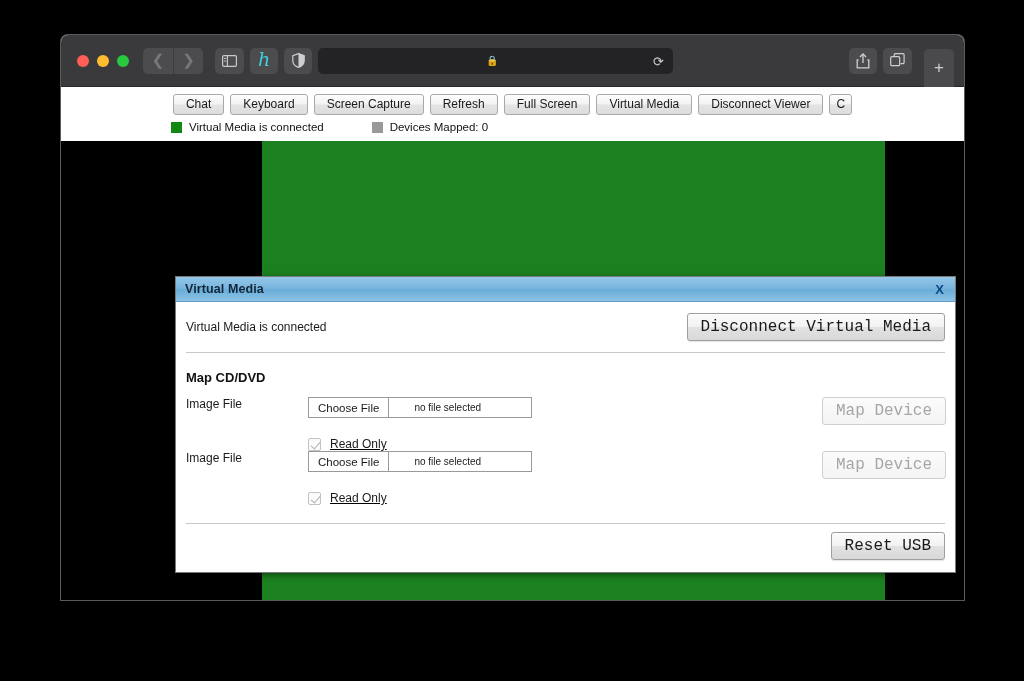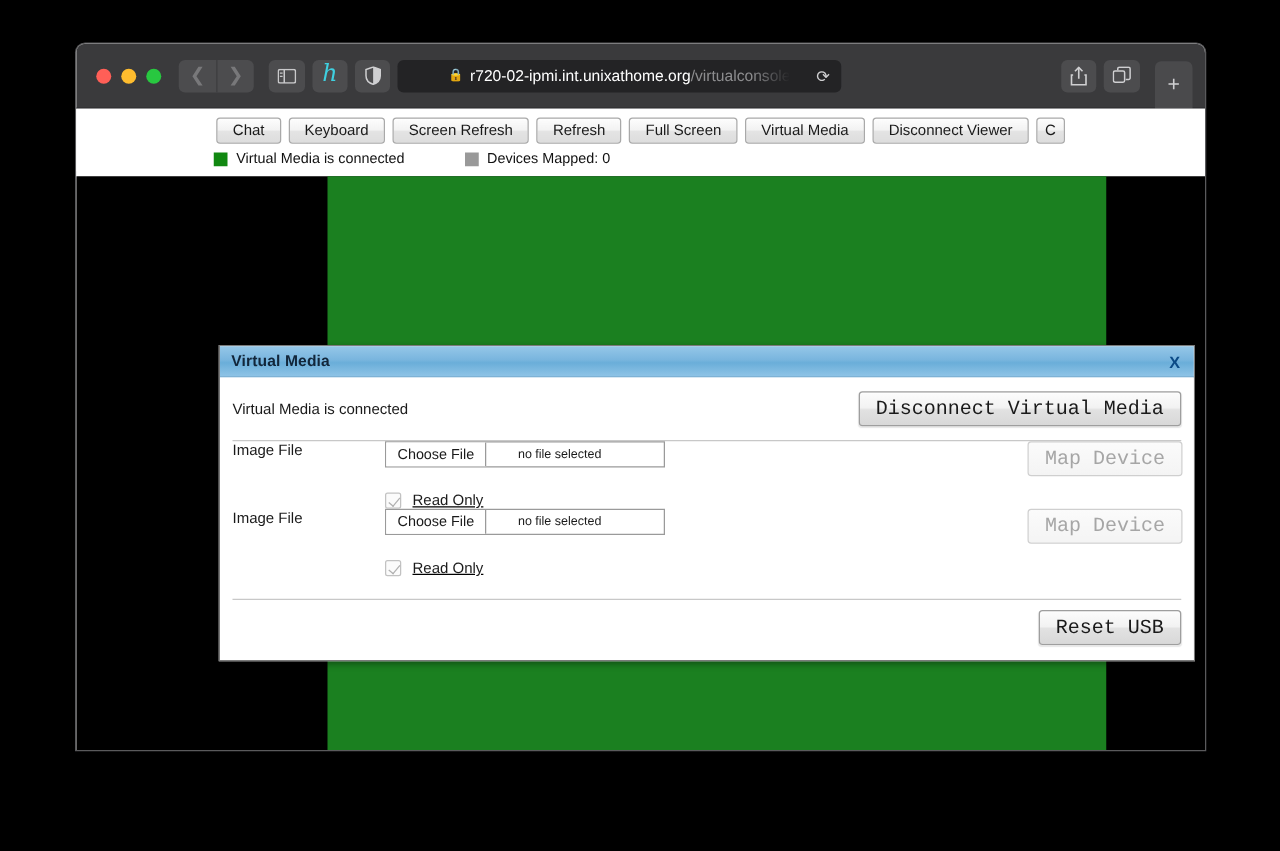--- a/index.html
+++ b/index.html
@@ -378,21 +378,20 @@
 
       <div class="chrome-btn">
         <svg width="13" height="15" viewBox="0 0 13 15">
           <path d="M6.5 0.6 L12.2 2.6 V7.5 C12.2 11 9.6 13.4 6.5 14.4 C3.4 13.4 0.8 11 0.8 7.5 V2.6 Z" fill="none" stroke="#cfcfd1" stroke-width="1.2"></path>
           <path d="M6.5 0.6 L12.2 2.6 V7.5 C12.2 11 9.6 13.4 6.5 14.4 Z" fill="#cfcfd1"></path>
         </svg>
       </div>
 
       <div class="address-bar">
         <span class="lock-glyph">🔒</span>
-        <span class="url-text"><span>r720-02-ipmi.int.unixathome.org</span><span class="url-path">/virtualconsole</span></span>
         <span class="reload-glyph">⟳</span>
       </div>
 
       <div class="chrome-right">
         <div class="chrome-btn">
           <svg width="14" height="16" viewBox="0 0 14 16">
             <path d="M7 1 L7 10" stroke="#cfcfd1" stroke-width="1.3" fill="none"></path>
             <path d="M4 4 L7 1 L10 4" stroke="#cfcfd1" stroke-width="1.3" fill="none"></path>
             <path d="M2.5 7 H1.2 V14.8 H12.8 V7 H11.5" stroke="#cfcfd1" stroke-width="1.3" fill="none"></path>
           </svg>
@@ -406,21 +405,21 @@
         <div class="newtab-btn">+</div>
       </div>
 
     </div>
 
     <div class="page">
 
       <div class="ipmi-toolbar">
         <div class="tb-btn">Chat</div>
         <div class="tb-btn">Keyboard</div>
-        <div class="tb-btn">Screen Refresh</div>
+        <div class="tb-btn">Screen Capture</div>
         <div class="tb-btn">Refresh</div>
         <div class="tb-btn">Full Screen</div>
         <div class="tb-btn">Virtual Media</div>
         <div class="tb-btn">Disconnect Viewer</div>
         <div class="tb-btn clipped">C</div>
       </div>
 
       <div class="ipmi-statusbar">
         <div class="status-item">
           <span class="status-swatch sw-green"></span>
@@ -445,20 +444,21 @@
 
         <div class="vm-body">
 
           <div class="vm-row-top">
             <span class="vm-status-text">Virtual Media is connected</span>
             <div class="gbtn push-right">Disconnect Virtual Media</div>
           </div>
 
           <div class="vm-sep"></div>
 
+          <div class="vm-section-title">Map CD/DVD</div>
 
           <div class="vm-field-row">
             <span class="vm-field-label">Image File</span>
             <div class="file-input">
               <span class="file-btn">Choose File</span>
               <span class="file-name">no file selected</span>
             </div>
             <div class="gbtn disabled push-right">Map Device</div>
           </div>
 

